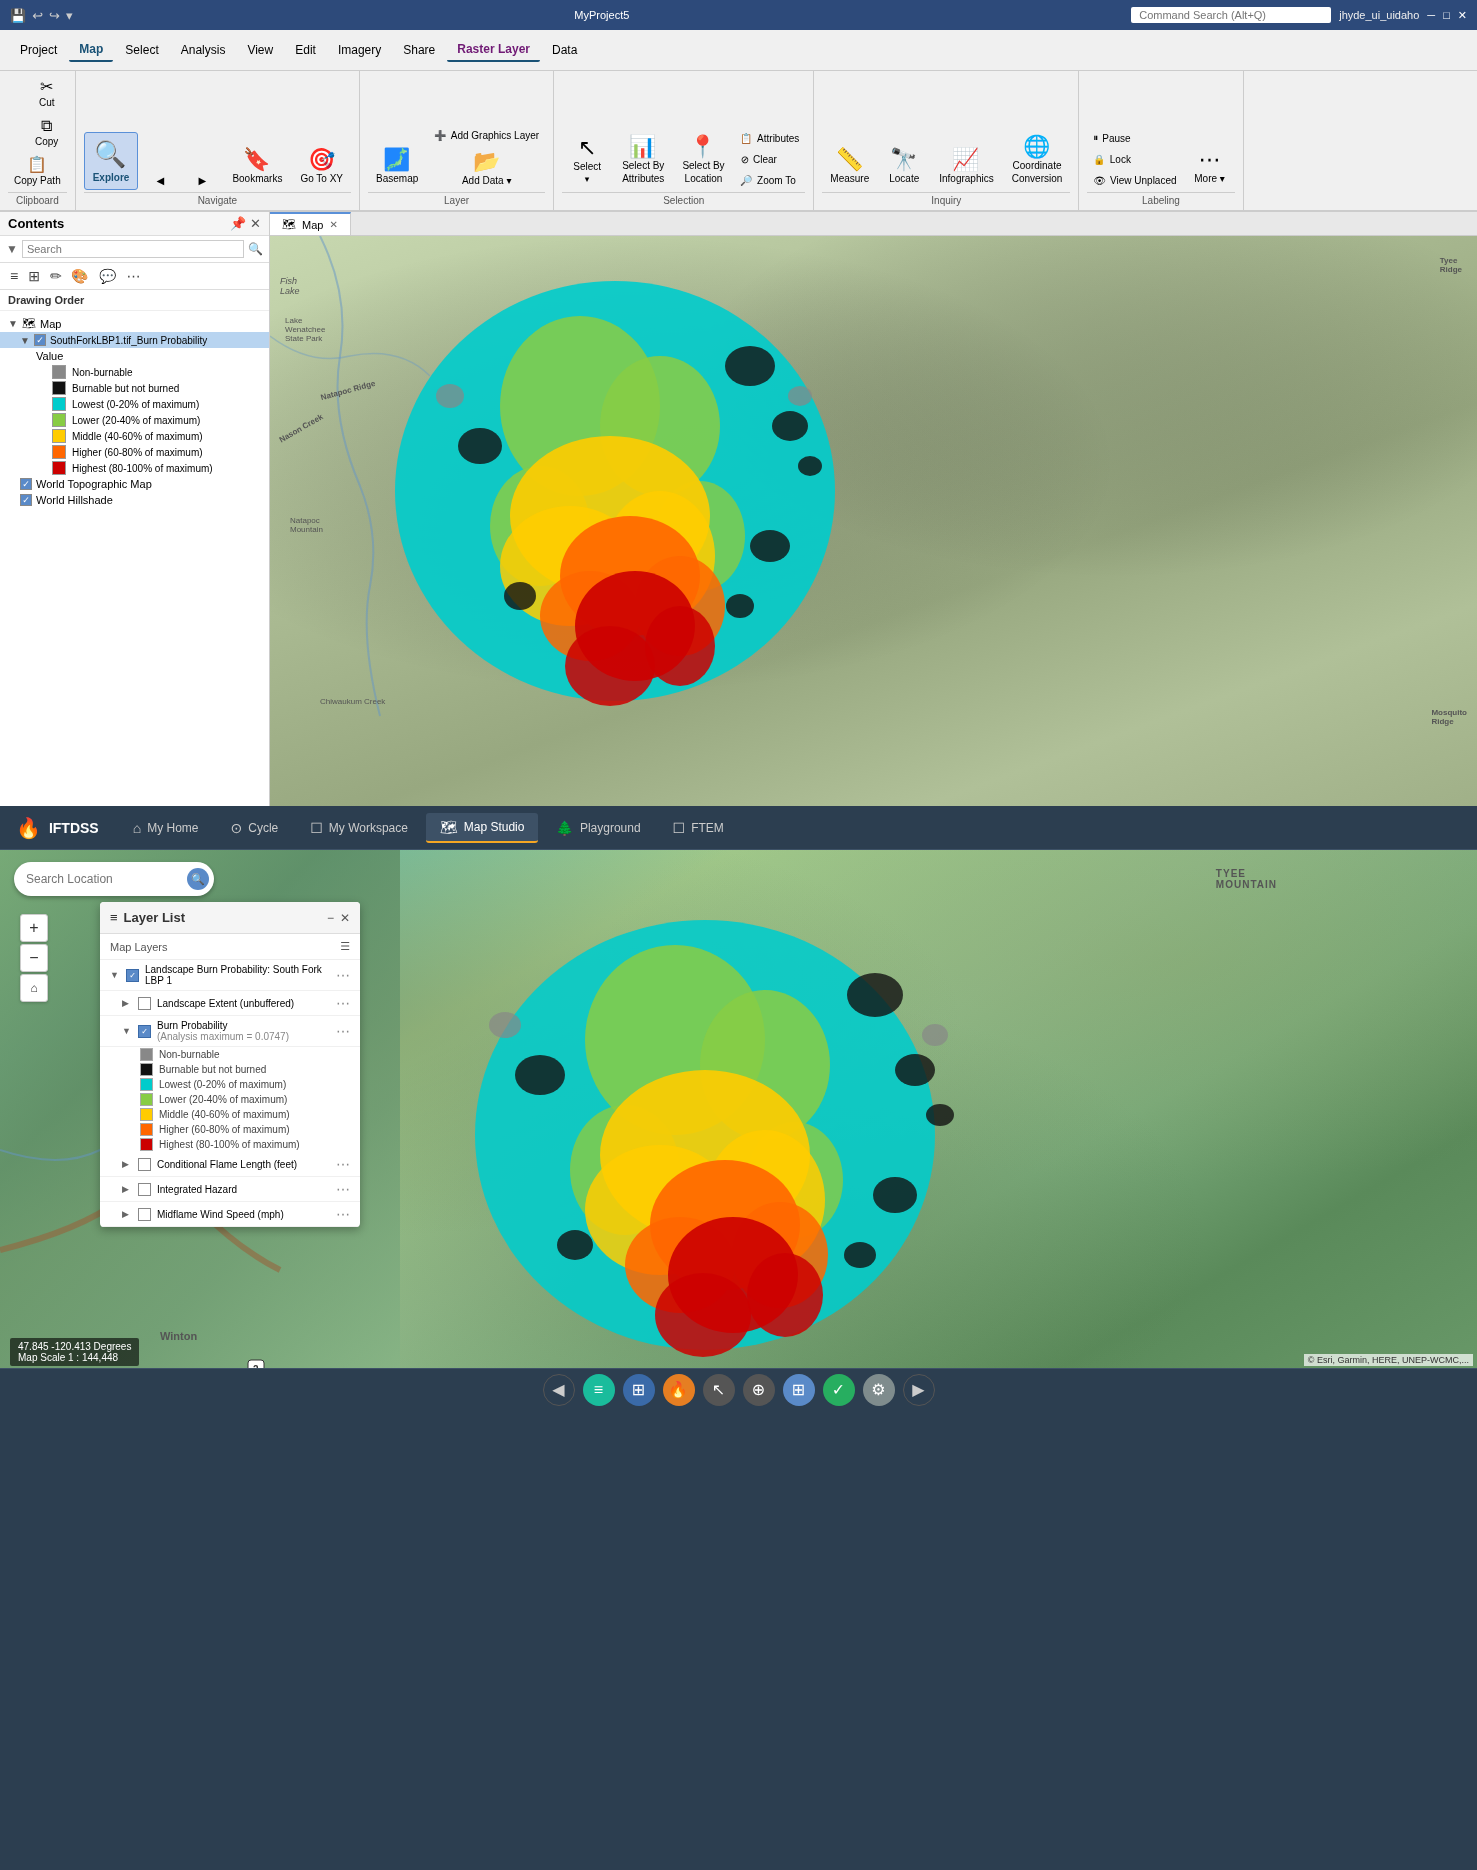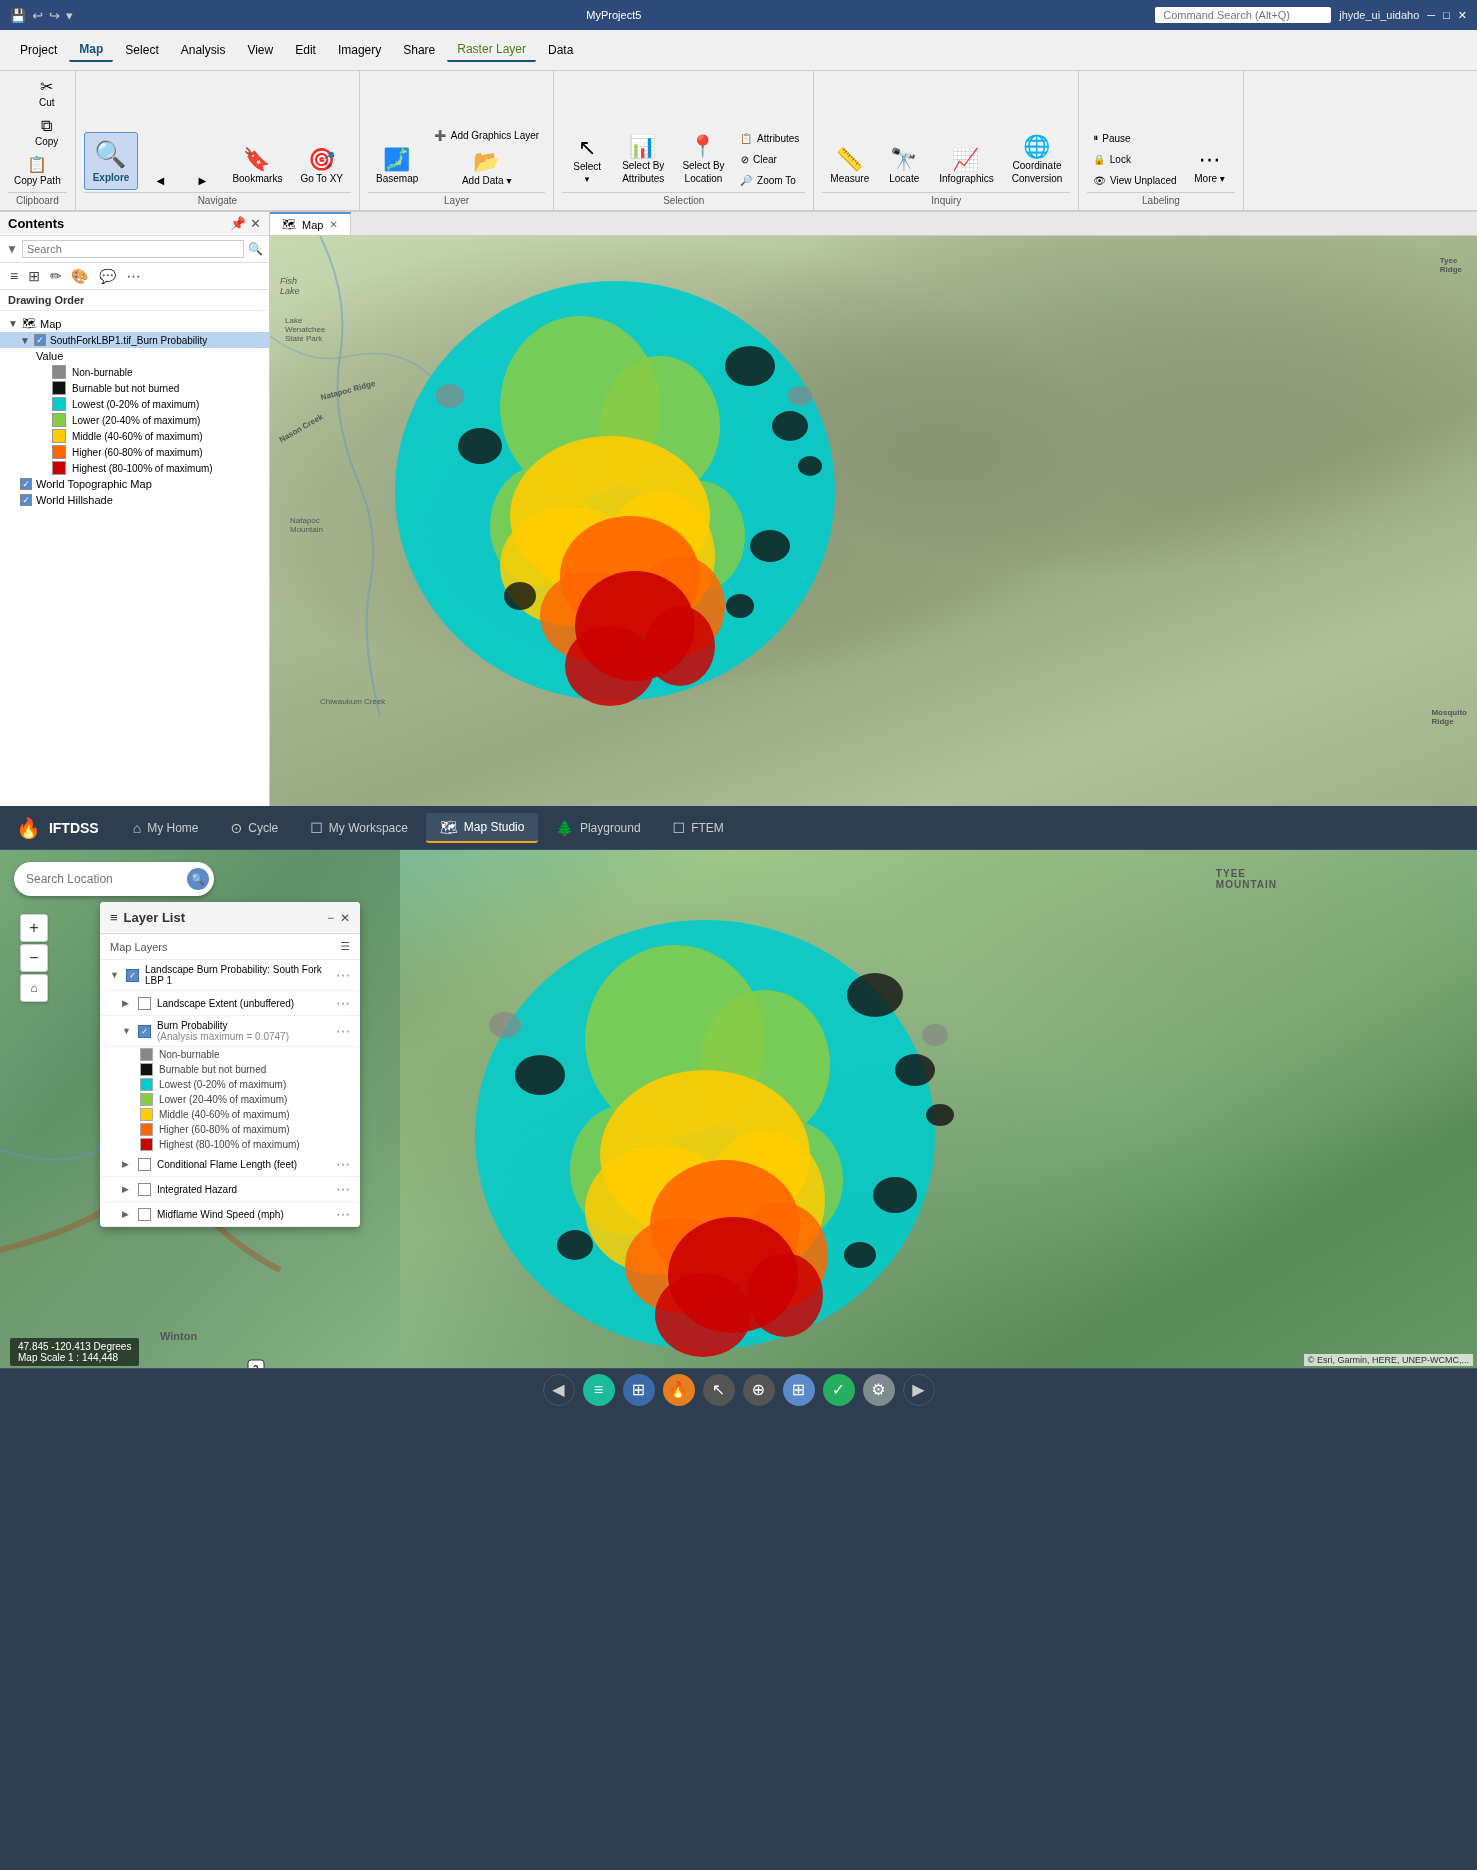--- a/index.html
+++ b/index.html
@@ -19,21 +19,21 @@
       padding: 0 10px;
       font-size: 11px;
     }
     .title-bar-center { display: flex; align-items: center; gap: 6px; }
     .title-bar-right { display: flex; align-items: center; gap: 8px; }
     .search-bar-title {
       background: white;
       color: #333;
       border: none;
       padding: 2px 8px;
-      width: 176px;
+      width: 200px;
       font-size: 11px;
       border-radius: 2px;
     }
     .title-icons { display: flex; gap: 6px; color: #ccc; font-size: 13px; cursor: pointer; }
 
     
     .menu-bar {
       background: #f0f0f0;
       height: 41px;
       display: flex;
@@ -470,21 +470,21 @@
 
   <div class="menu-bar">
     <span class="menu-item">Project</span>
     <span class="menu-item active">Map</span>
     <span class="menu-item">Select</span>
     <span class="menu-item">Analysis</span>
     <span class="menu-item">View</span>
     <span class="menu-item">Edit</span>
     <span class="menu-item">Imagery</span>
     <span class="menu-item">Share</span>
-    <span class="menu-item active" style="color:#4d7c0f; font-weight:normal;">Raster Layer</span>
+    <span class="menu-item active" style="color:#701a75; font-weight:bold;">Raster Layer</span>
     <span class="menu-item">Data</span>
   </div>
 
   <div class="ribbon">
 
     <div class="ribbon-group">
       <div class="ribbon-buttons" style="flex-direction:column; gap:2px;">
         <div class="ribbon-btn">
             <span class="ribbon-icon-sm">✂</span>
             <span>Cut</span>

